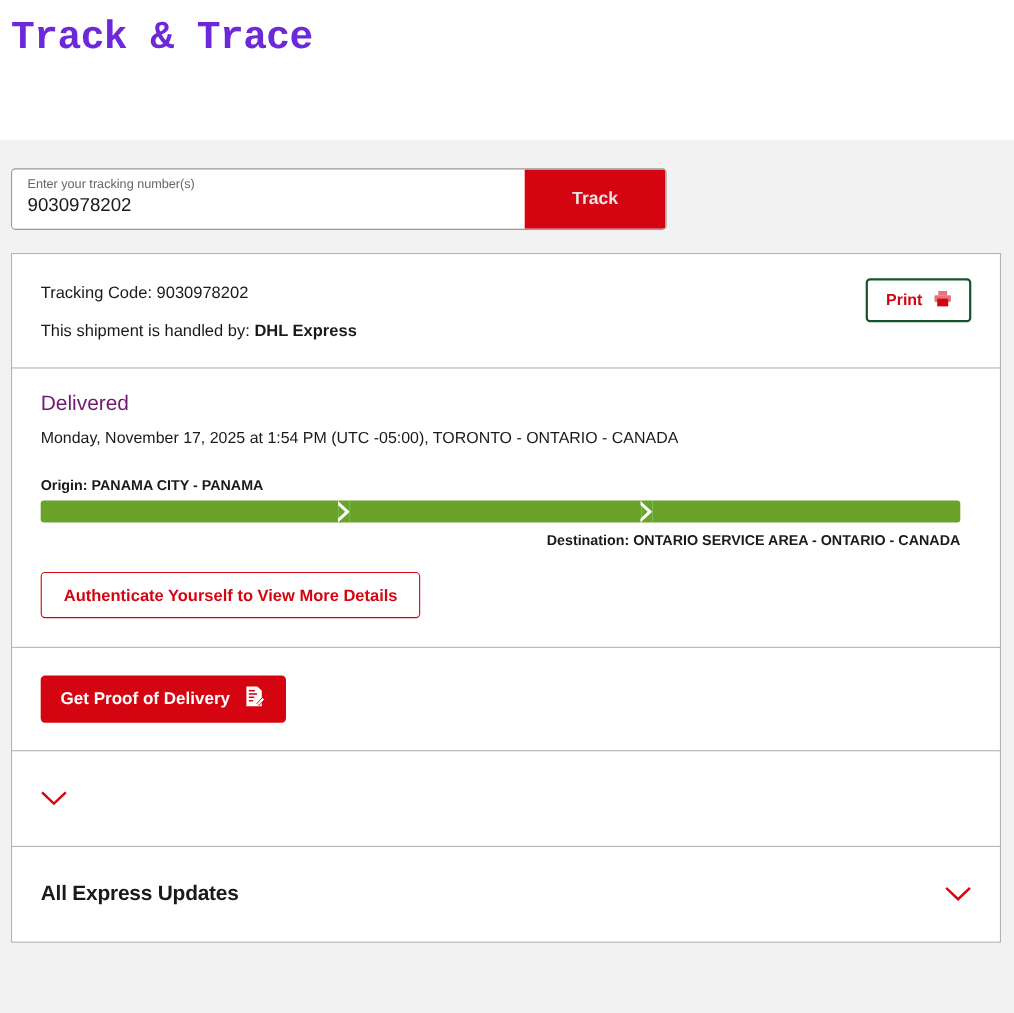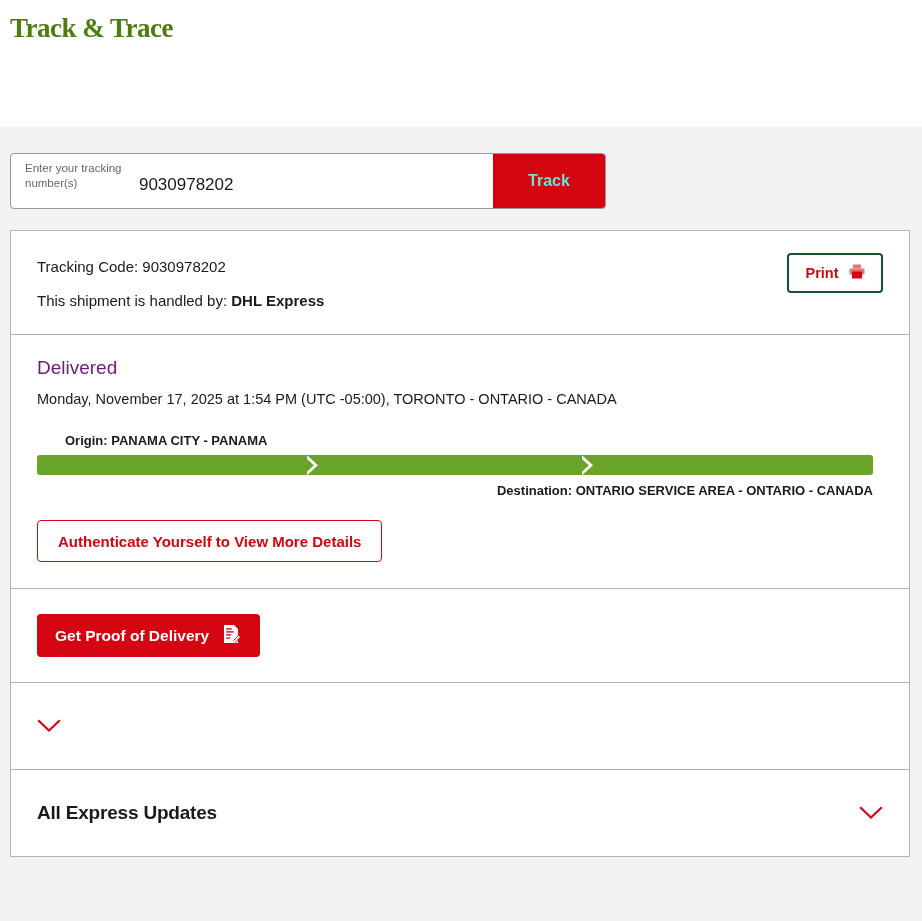--- a/index.html
+++ b/index.html
@@ -13,27 +13,27 @@
 
   
   .page-header {
     height: 127px;
     background: #ffffff;
     display: flex;
     align-items: flex-start;
     padding: 12px 0 0 10px;
   }
   .page-title {
-    font-size: 27px;
-    font-weight: bold;
-    color: #4d7c0f;
+    font-size: 36px;
+    font-weight: bold;
+    color: #6d28d9;
     letter-spacing: -0.5px;
     line-height: 1.25;
     margin: 0;
-    font-family: Liberation Serif, serif;
+    font-family: Liberation Mono, monospace;
   }
 
   
   .page-body {
     background: #f2f2f2;
     padding: 0 10px;
     height: 794px;
   }
 
   
@@ -47,41 +47,42 @@
     border: 1px solid #999999;
     border-radius: 4px;
     display: flex;
     align-items: stretch;
     overflow: hidden;
   }
   .search-field {
     flex: 1;
     padding: 7px 14px 0 14px;
     display: flex;
+    flex-direction: column;
     justify-content: flex-start;
   }
   .search-label {
     font-size: 11.5px;
     color: #666666;
     line-height: 1.3;
   }
   .search-value {
     border: none;
     outline: none;
     font-size: 17px;
     color: #1a1a1a;
     font-family: "Liberation Sans", sans-serif;
     padding: 1px 0 0 0;
     width: 100%;
     background: transparent;
   }
   .track-btn {
-    width: 112px;
+    width: 128px;
     background: #d40511;
-    color: #5eead4;
+    color: #e5e5e5;
     border: none;
     font-size: 16px;
     font-weight: bold;
     cursor: pointer;
     font-family: "Liberation Sans", sans-serif;
     display: flex;
     align-items: center;
     justify-content: center;
   }
 
@@ -144,21 +145,20 @@
     margin-bottom: 26px;
   }
 
   
   .progress-block { margin-bottom: 22px; }
   .origin-label {
     font-size: 13px;
     font-weight: bold;
     color: #1a1a1a;
     margin-bottom: 7px;
-    margin-left: 28px;
   }
   .bar {
     position: relative;
     height: 20px;
     width: 836px;
     display: flex;
   }
   .bar-seg {
     background: #6aa329;
     height: 20px;

